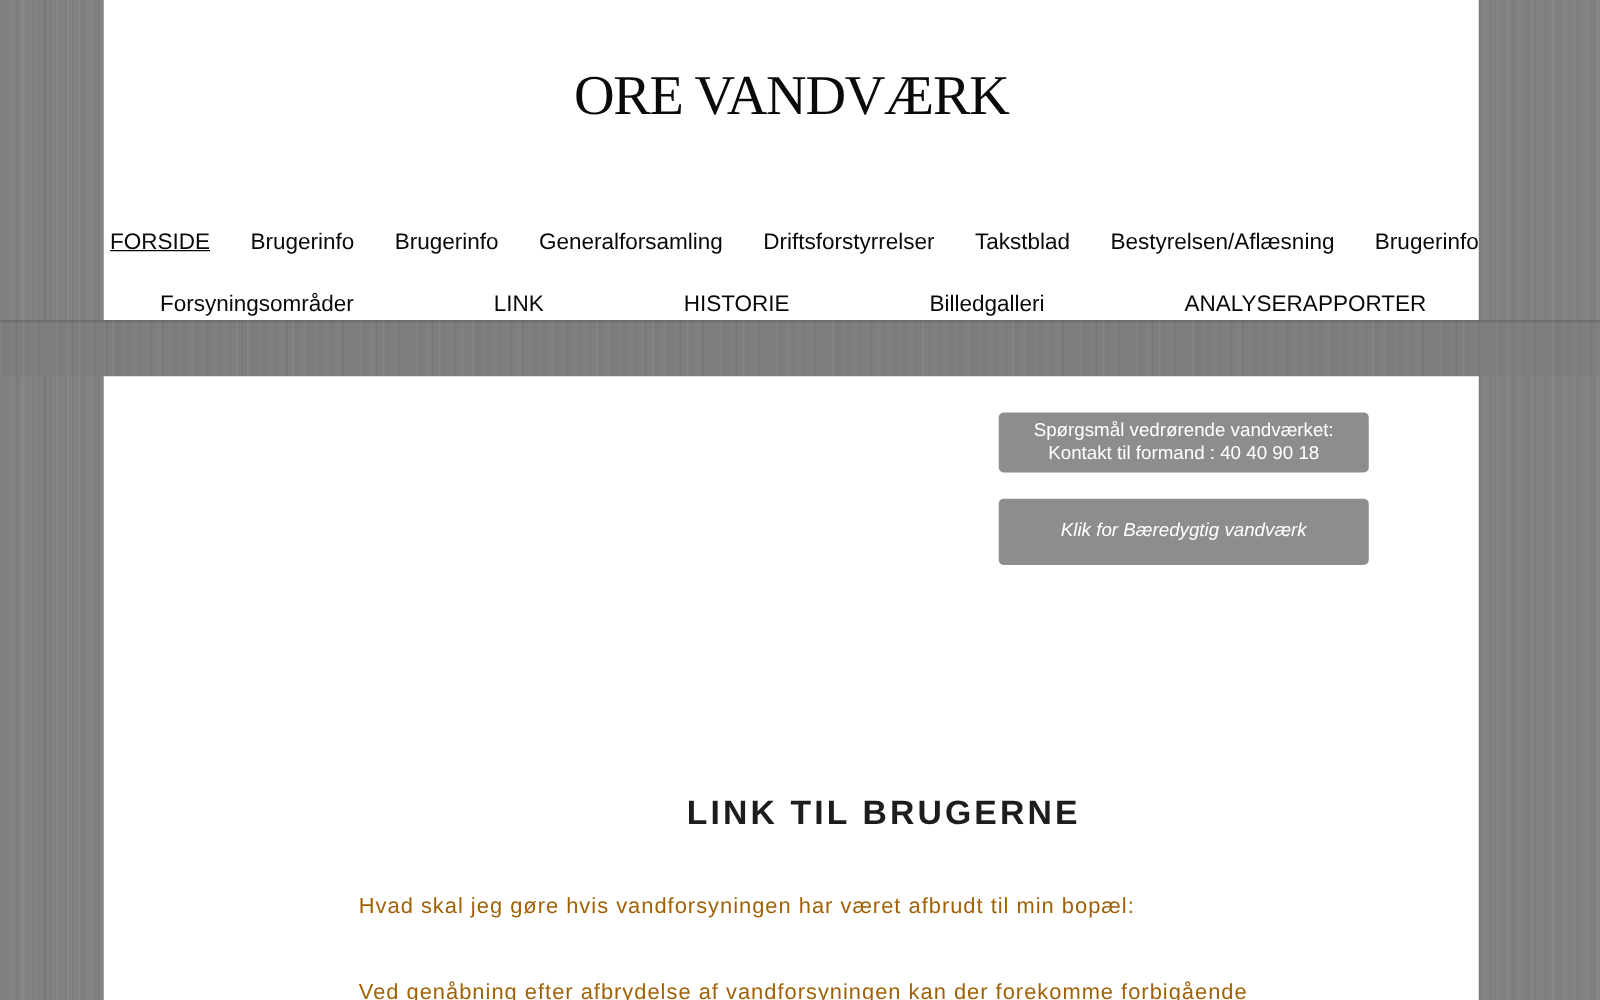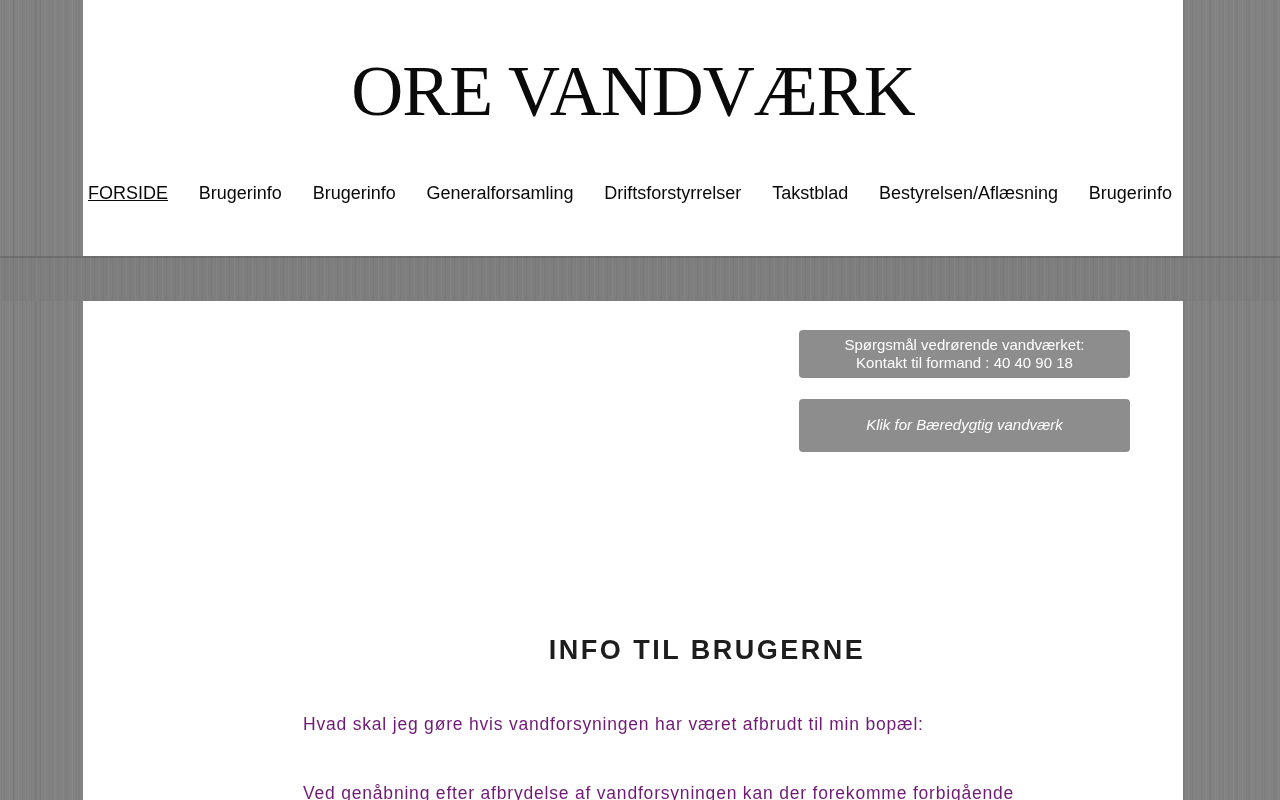--- a/index.html
+++ b/index.html
@@ -32,34 +32,34 @@
     z-index: 1;
   }
 
   .site-title {
     position: absolute;
     top: 50px;
     left: 0;
     width: 100%;
     text-align: center;
     font-family: "Liberation Serif", serif;
-    font-size: 72px;
+    font-size: 45px;
     font-weight: 500;
     letter-spacing: -1px;
     color: #0a0a0a;
     white-space: nowrap;
   }
 
   .nav-row1 {
     position: absolute;
     top: 183px;
     left: 0;
     width: 100%;
     box-sizing: border-box;
-    padding: 0 11px 0 5px;
+    padding: 0 0 0 5px;
     display: flex;
     justify-content: space-between;
     align-items: center;
     gap: 24px;
   }
   .nav-row2 {
     position: absolute;
     top: 233px;
     left: 0;
     width: 100%;
@@ -95,21 +95,21 @@
 
   .contact-stack {
     position: absolute;
     left: 716px;
     top: 330px;
     width: 301px;
     z-index: 3;
   }
   .contact-btn {
     box-sizing: border-box;
-    width: 331px;
+    width: 296px;
     background: #8d8d8d;
     border: none;
     border-radius: 4px;
     color: #ffffff;
     font-family: "Liberation Sans", sans-serif;
     font-size: 15px;
     line-height: 18.5px;
     text-align: center;
     display: flex;
     align-items: center;
@@ -135,25 +135,25 @@
     width: 100%;
     text-align: center;
     font-size: 27px;
     font-weight: bold;
     letter-spacing: 2.5px;
     color: #1d1d1d;
     white-space: nowrap;
   }
   .info-paragraph {
     position: absolute;
-    left: 16px;
+    left: 0;
     width: 100%;
     font-size: 17.5px;
     letter-spacing: 0.8px;
-    color: #701a75;
+    color: #a16207;
     white-space: nowrap;
   }
   .info-paragraph.p1 { top: 696px; }
   .info-paragraph.p2 { top: 765px; }
 </style>
 </head>
 <body>
 
 <div class="page-bg"></div>
 
@@ -165,27 +165,34 @@
     <a class="nav-link active">FORSIDE</a>
     <a class="nav-link">Brugerinfo</a>
     <a class="nav-link">Brugerinfo</a>
     <a class="nav-link">Generalforsamling</a>
     <a class="nav-link">Driftsforstyrrelser</a>
     <a class="nav-link">Takstblad</a>
     <a class="nav-link">Bestyrelsen/Aflæsning</a>
     <a class="nav-link">Brugerinfo</a>
   </nav>
 
+  <nav class="nav-row2">
+    <a class="nav-link">Forsyningsområder</a>
+    <a class="nav-link">LINK</a>
+    <a class="nav-link">HISTORIE</a>
+    <a class="nav-link">Billedgalleri</a>
+    <a class="nav-link">ANALYSERAPPORTER</a>
+  </nav>
 
   <div class="contact-stack">
     <button class="contact-btn b1">Spørgsmål vedrørende vandværket: Kontakt til formand : 40 40 90 18</button>
     <button class="contact-btn b3">Klik for Bæredygtig vandværk</button>
   </div>
 
   <div class="main-column">
-    <h1 class="info-heading">INFO TIL BRUGERNE</h1>
+    <h1 class="info-heading">LINK TIL BRUGERNE</h1>
     <p class="info-paragraph p1">Hvad skal jeg gøre hvis vandforsyningen har været afbrudt til min bopæl:</p>
     <p class="info-paragraph p2">Ved genåbning efter afbrydelse af vandforsyningen kan der forekomme forbigående</p>
   </div>
 
 </div>
 
 <div class="divider-band"></div>
 
 </body></html>

